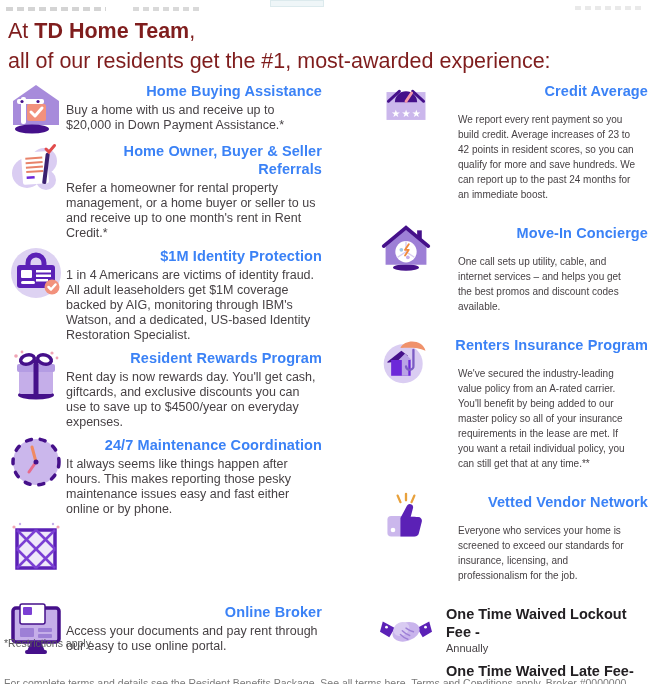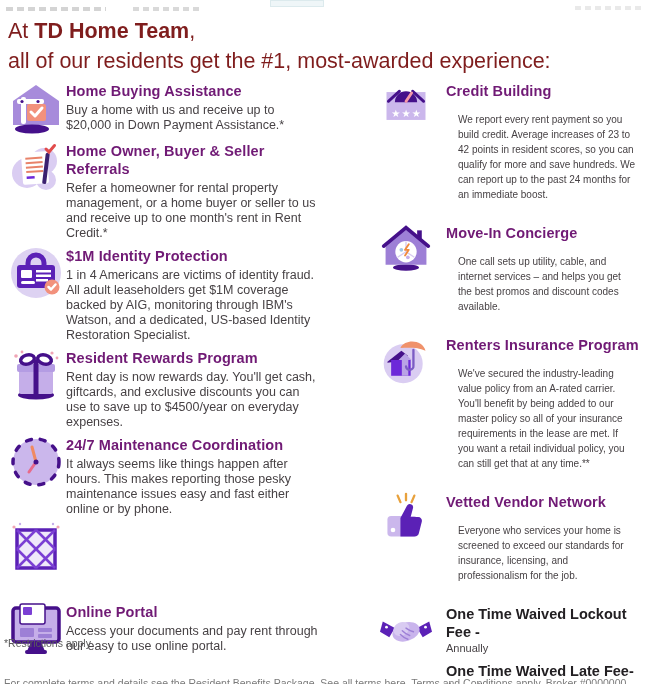--- a/index.html
+++ b/index.html
@@ -26,21 +26,21 @@
   .item{display:flex;align-items:flex-start;}
   .col-left .item{margin-bottom:6px;}
   .col-right .item{margin-bottom:10px;}
   .item-online-portal{margin-top:26px;}
 
   .icn{flex:0 0 58px;margin-top:-2px;}
   .icn svg{display:block;}
   .col-right .icn{flex:0 0 66px;padding-left:2px;}
 
   .txt{flex:1;min-width:0;}
-  h3{margin:0 0 3px 0;font-size:14.5px;line-height:18px;font-weight:700;color:#701a75;letter-spacing:.1px;}
+  h3{margin:0 0 3px 0;font-size:14.5px;line-height:18px;font-weight:700;color:#3b82f6;letter-spacing:.1px;text-align:right;}
   .col-left p{margin:0;font-size:12.5px;line-height:15px;color:#474245;}
   .col-right p{margin:12px;font-size:10px;line-height:15px;color:#474245;max-width:204px;}
 
   .fees{display:flex;align-items:flex-start;margin-bottom:4px;}
   .fee-block{margin-bottom:7px;}
   .fee-title{font-size:14.5px;line-height:18px;font-weight:700;color:#232023;}
   .fee-sub{font-size:11px;line-height:14px;color:#474245;}
 
   .more-row{display:flex;align-items:center;margin-top:26px;margin-left:6px;cursor:pointer;}
   .more-label{font-size:30px;font-weight:700;color:#181418;margin-left:26px;letter-spacing:.5px;}
@@ -191,21 +191,21 @@
         <rect x="12" y="3" width="25" height="20" rx="2" fill="#ffffff" stroke="#45108a" stroke-width="1.5"></rect>
         <rect x="15" y="6" width="9" height="8" rx="1" fill="#7b3fd4"></rect>
         <rect x="12" y="27" width="14" height="9" rx="1" fill="#9d7fd6"></rect>
         <rect x="30" y="27" width="14" height="4" rx="1" fill="#9d7fd6"></rect>
         <rect x="30" y="33" width="14" height="4" rx="1" fill="#9d7fd6"></rect>
         <path d="M23 41 h10 l3.5 8 h-17 Z" fill="#45108a"></path>
         <rect x="17" y="49" width="22" height="4" rx="2" fill="#45108a"></rect>
       </svg>
     </div>
     <div class="txt">
-      <h3>Online Portal</h3>
+      <h3>Online Broker</h3>
       <p>Access your documents and pay rent through our easy to use online portal.</p>
     </div>
   </div>
 
 </div>
 
 <div class="col col-right">
 
   <div class="item">
     <div class="icn">
@@ -214,21 +214,21 @@
         <path d="M9 23 L21 12" stroke="#45108a" stroke-width="3" stroke-linecap="round"></path>
         <path d="M47 23 L35 12" stroke="#45108a" stroke-width="3" stroke-linecap="round"></path>
         <path d="M16 24 a12 12 0 0 1 24 0 Z" fill="#45108a"></path>
         <line x1="28" y1="23" x2="34" y2="14" stroke="#f598a8" stroke-width="3" stroke-linecap="round"></line>
         <text x="17" y="40" font-size="11" fill="#ffffff" text-anchor="middle" font-family="DejaVu Sans, sans-serif">★</text>
         <text x="28" y="40" font-size="11" fill="#ffffff" text-anchor="middle" font-family="DejaVu Sans, sans-serif">★</text>
         <text x="39" y="40" font-size="11" fill="#ffffff" text-anchor="middle" font-family="DejaVu Sans, sans-serif">★</text>
       </svg>
     </div>
     <div class="txt">
-      <h3>Credit Building</h3>
+      <h3>Credit Average</h3>
       <p>We report every rent payment so you build credit. Average increases of 23 to 42 points in resident scores, so you can qualify for more and save hundreds. We can report up to the past 24 months for an immediate boost.</p>
     </div>
   </div>
 
   <div class="item">
     <div class="icn">
       <svg width="52" height="52" viewBox="0 0 56 56">
         <ellipse cx="28" cy="49" rx="14" ry="3.5" fill="#45108a"></ellipse>
         <path d="M28 7 L50 24 V46 H6 V24 Z" fill="#9d7fd6"></path>
         <rect x="40" y="9" width="5" height="9" fill="#45108a"></rect>

